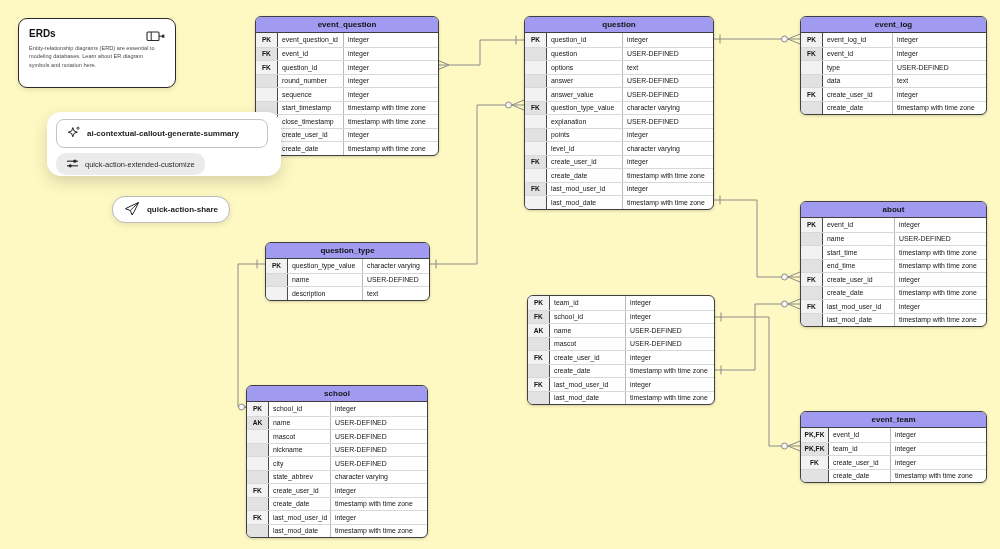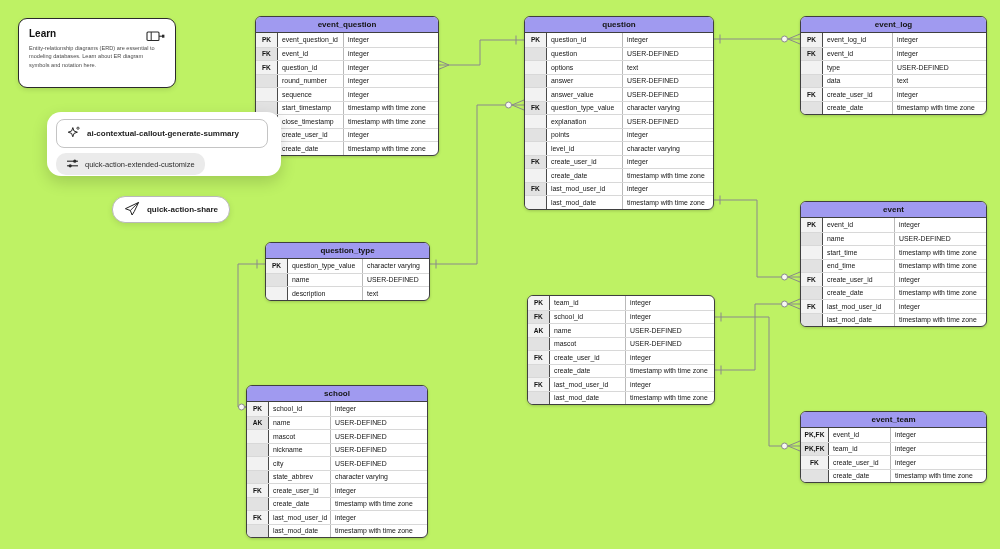--- a/index.html
+++ b/index.html
@@ -1,17 +1,17 @@
 <!DOCTYPE html>
 <html><head>
 <meta charset="utf-8">
 <style>
   html,body{margin:0;padding:0;}
   body{font-family:"Liberation Sans","DejaVu Sans",sans-serif;}
-  #canvas{position:relative;width:1000px;height:549px;background:#bef264;overflow:hidden;}
+  #canvas{position:relative;width:1000px;height:549px;background:#fef9c3;overflow:hidden;}
   #wires{position:absolute;left:0;top:0;width:1000px;height:549px;z-index:1;}
 
   
   .tbl{position:absolute;z-index:2;background:#ffffff;border:1.4px solid #3f3f3f;border-radius:6px;
        overflow:hidden;box-shadow:0 1px 3px rgba(0,0,0,.18);color:#141414;}
   .tbl .hdr{height:15px;display:flex;align-items:center;justify-content:center;
        font-weight:bold;font-size:8px;border-bottom:1.2px solid #3f3f3f;}
   .tbl .rows .row{display:flex;height:13.5px;box-sizing:border-box;font-size:6.9px;}
   .tbl .rows .row + .row{border-top:1px solid #d8d8d8;}
   .cell{display:flex;align-items:center;white-space:nowrap;overflow:hidden;box-sizing:border-box;}
@@ -254,21 +254,21 @@
             <div class="cell tp">integer</div>
           </div>
           <div class="row">
             <div class="cell key" style="flex: 0 0 22px;"></div>
             <div class="cell nm" style="flex: 0 0 70px;">create_date</div>
             <div class="cell tp">timestamp with time zone</div>
           </div>
         </div>
       </div>
       <div class="tbl" style="left: 800px; top: 201px; width: 185px;">
-        <div class="hdr" style="background: rgb(160, 154, 240);">event</div>
+        <div class="hdr" style="background: rgb(160, 154, 240);">about</div>
         <div class="rows">
           <div class="row">
             <div class="cell key" style="flex: 0 0 22px;">PK</div>
             <div class="cell nm" style="flex: 0 0 72px;">event_id</div>
             <div class="cell tp">integer</div>
           </div>
           <div class="row">
             <div class="cell key" style="flex: 0 0 22px;"></div>
             <div class="cell nm" style="flex: 0 0 72px;">name</div>
             <div class="cell tp">USER-DEFINED</div>
@@ -445,21 +445,21 @@
           <div class="row">
             <div class="cell key" style="flex: 0 0 28px;"></div>
             <div class="cell nm" style="flex: 0 0 62px;">create_date</div>
             <div class="cell tp">timestamp with time zone</div>
           </div>
         </div>
       </div>
     </div>
 
   <div class="info-card">
-    <h1>Learn</h1>
+    <h1>ERDs</h1>
     <span class="corner-icon">
       <svg width="19" height="13" viewBox="0 0 19 13">
         <rect x="1" y="2" width="12" height="8.5" rx="1" fill="none" stroke="#2a2a2a" stroke-width="1.1"></rect>
         <line x1="5.2" y1="2" x2="5.2" y2="10.5" stroke="#2a2a2a" stroke-width="1"></line>
         <line x1="13" y1="6.2" x2="17" y2="6.2" stroke="#2a2a2a" stroke-width="1.1"></line>
         <rect x="16" y="4.7" width="2.4" height="3" fill="#2a2a2a"></rect>
       </svg>
     </span>
     <p>Entity-relationship diagrams (ERD) are essential to modeling databases. Learn about ER diagram symbols and notation here.</p>
   </div>

